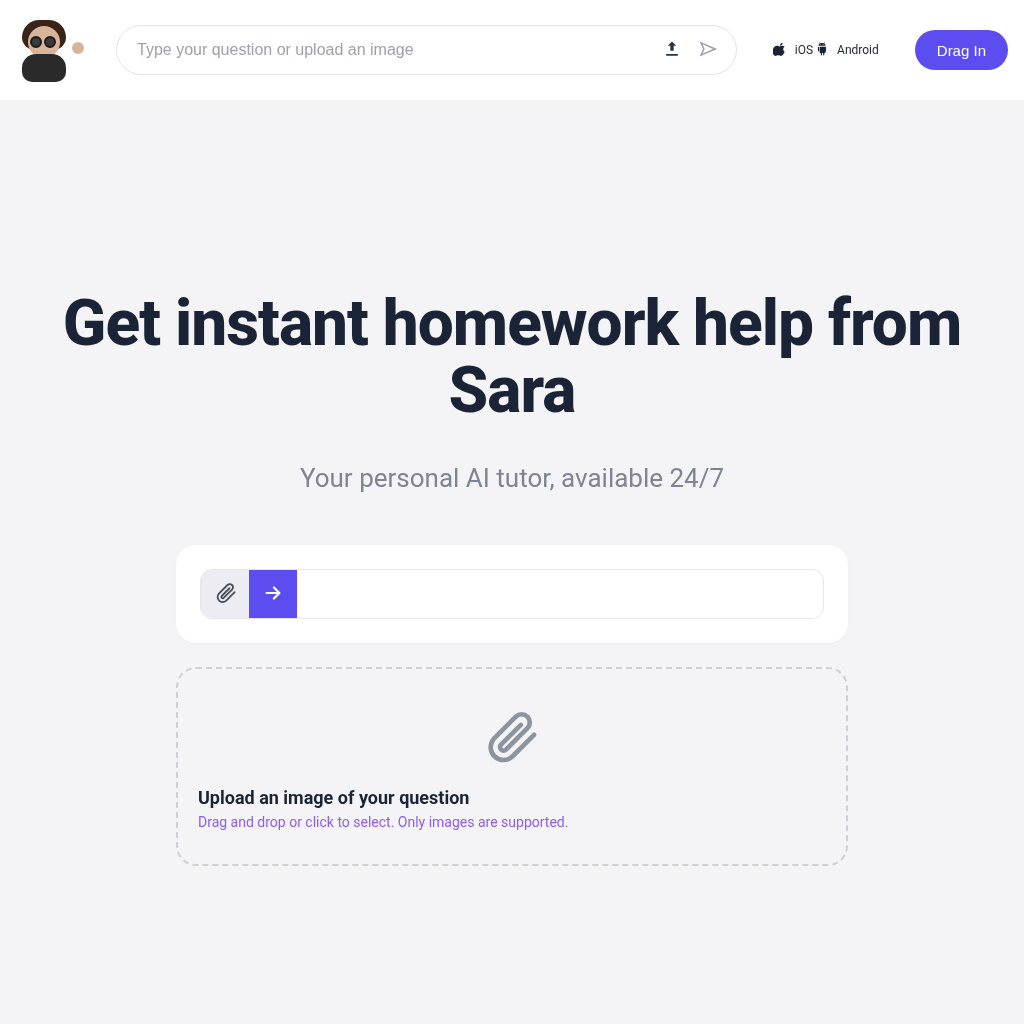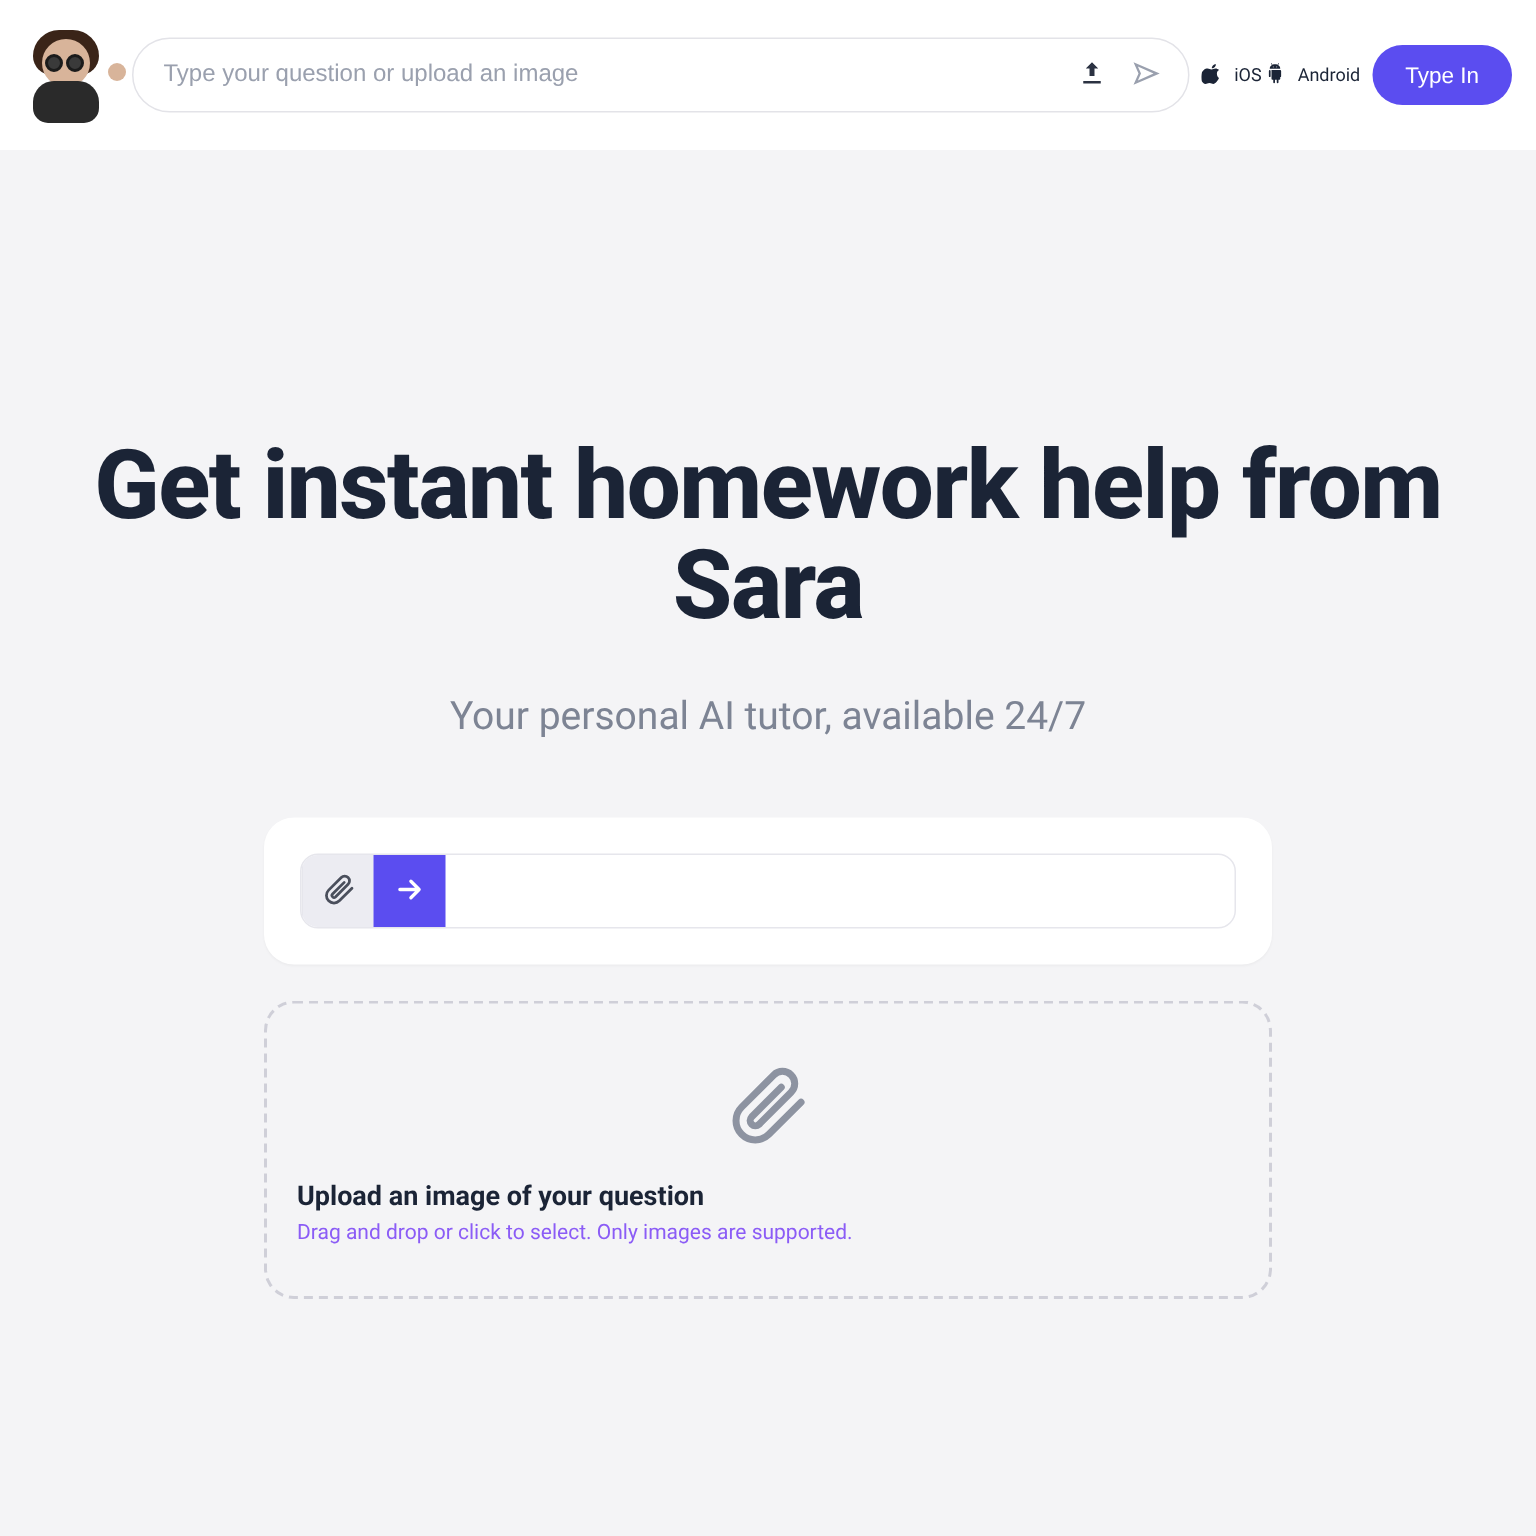--- a/index.html
+++ b/index.html
@@ -13,21 +13,21 @@
     overflow: hidden;
   }
 
   
   .header {
     background: #ffffff;
     height: 100px;
     display: flex;
     align-items: center;
     padding: 0 16px;
-    gap: 8px;
+    gap: 36px;
   }
 
   .avatar {
     width: 64px;
     height: 64px;
     position: relative;
     flex-shrink: 0;
   }
   .avatar .face {
     width: 32px; height: 32px;
@@ -253,21 +253,21 @@
     <div class="row">
       <span>
         <svg viewBox="0 0 24 24" fill="currentColor">
             <path d="M6 8c-.6 0-1 .4-1 1v6c0 .6.4 1 1 1s1-.4 1-1V9c0-.6-.4-1-1-1zm12 0c-.6 0-1 .4-1 1v6c0 .6.4 1 1 1s1-.4 1-1V9c0-.6-.4-1-1-1zM8 18c0 .6.4 1 1 1h1v3c0 .6.4 1 1 1s1-.4 1-1v-3h2v3c0 .6.4 1 1 1s1-.4 1-1v-3h1c.6 0 1-.4 1-1V8H8v10zM15.5 2.3l1.1-1.6c.1-.2.1-.4-.1-.5s-.4-.1-.5.1l-1.1 1.7C14.1 1.7 13.1 1.5 12 1.5s-2.1.2-2.9.5L8 .3C7.9.1 7.7.1 7.5.2s-.2.3-.1.5l1.1 1.6C6.9 3.3 6 4.8 6 6.5h12c0-1.7-.9-3.2-2.5-4.2zM10 5c-.3 0-.5-.2-.5-.5S9.7 4 10 4s.5.2.5.5S10.3 5 10 5zm4 0c-.3 0-.5-.2-.5-.5S13.7 4 14 4s.5.2.5.5S14.3 5 14 5z"></path>
           </svg>
       </span>
       <span>Android</span>
     </div>
   </div>
 
-  <button class="signin-btn">Type In</button>
+  <button class="signin-btn">Drag In</button>
 </div>
 
 <div class="hero">
   <h1>Get instant homework help from Sara</h1>
   <div class="sub">Your personal AI tutor, available 24/7</div>
 </div>
 
 <div class="card">
   <div class="q-row">
     <button class="attach-btn">

